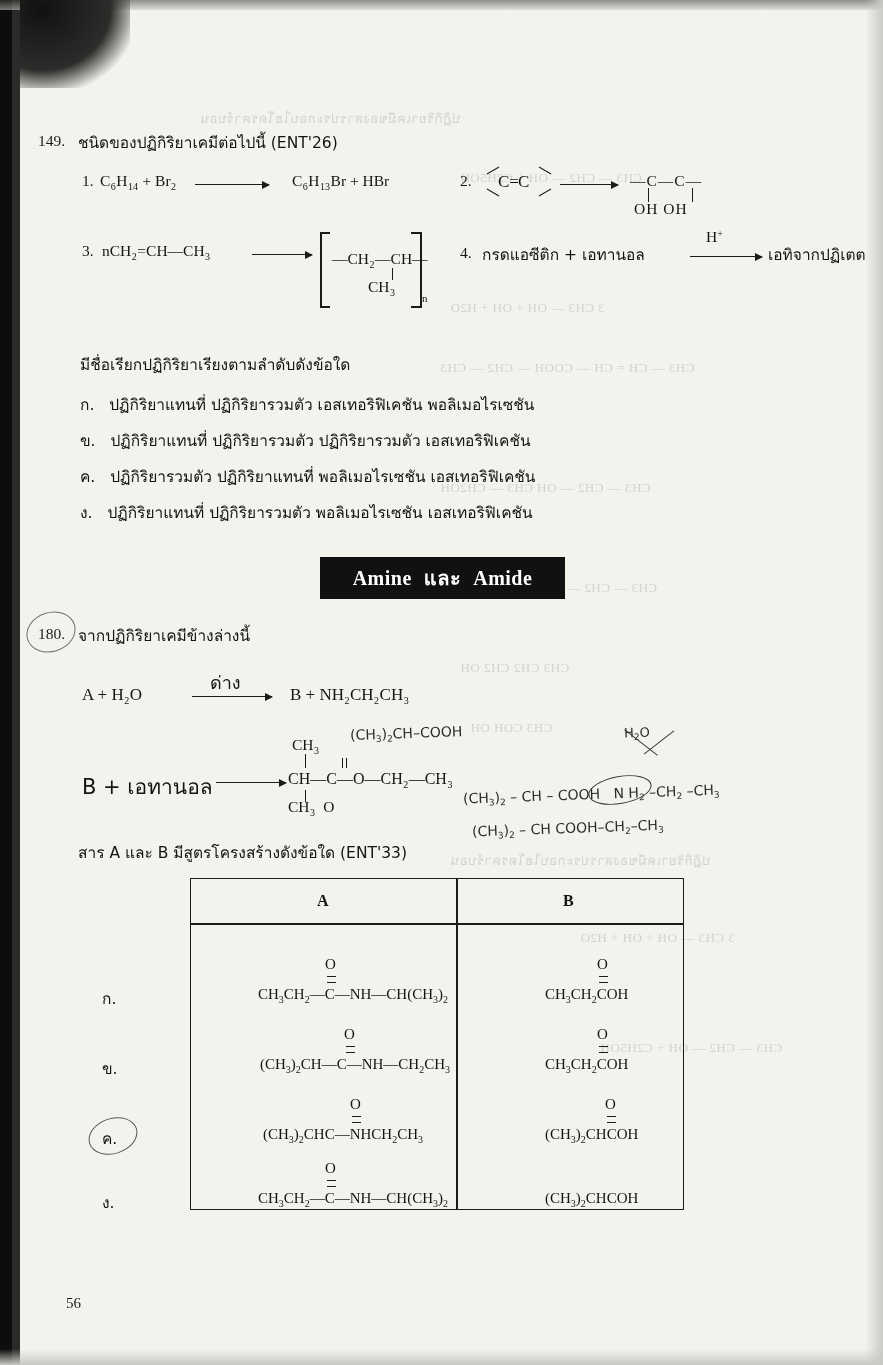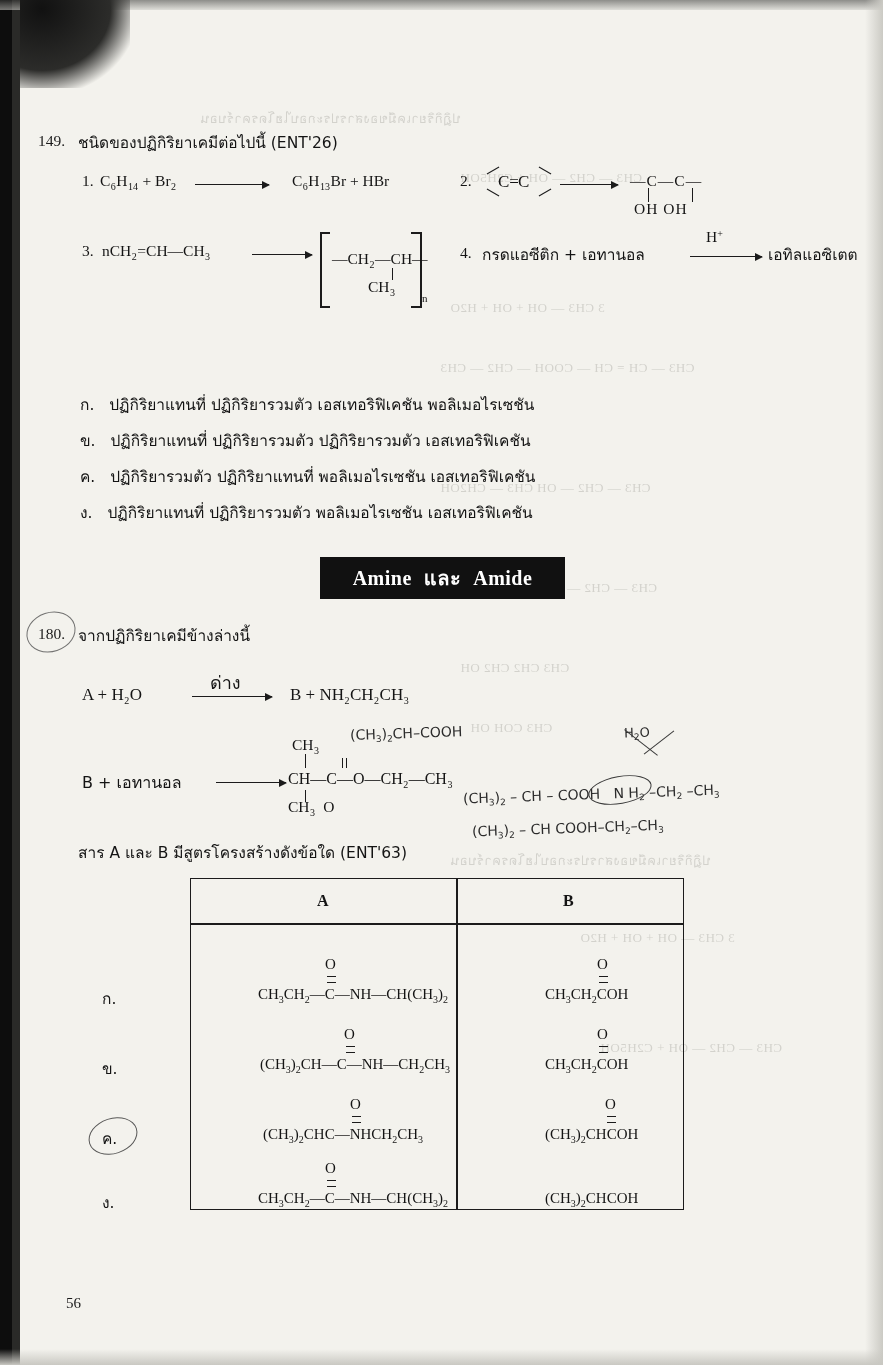--- a/index.html
+++ b/index.html
@@ -191,22 +191,23 @@
   <div class="hline" style="left:391px;top:306px;width:10px;height:2px;"></div>
   <div class="chem" style="left:312px;top:250px;">—CH<sub>2</sub>—CH—</div>
   <div class="vline" style="left:372px;top:268px;height:12px;"></div>
   <div class="chem" style="left:348px;top:278px;">CH<sub>3</sub></div>
   <div class="chem" style="left:402px;top:292px;font-size:11px;">n</div>
 
   <div class="chem" style="left:440px;top:244px;">4.</div>
   <div class="qtext thai" style="left:462px;top:242px;font-size:15.5px;">กรดแอซีติก + เอทานอล</div>
   <div class="chem" style="left:686px;top:228px;">H<sup>+</sup></div>
   <div class="arrow" style="left:670px;top:256px;width:72px;"></div>
-  <div class="qtext thai" style="left:748px;top:242px;">เอทิลแอซิเตต</div>
-
+  <div class="qtext thai" style="left:748px;top:242px;">เอทิจากปฏิเตต</div>
+
+  <div class="qtext thai" style="left:60px;top:352px;">มีชื่อเรียกปฏิกิริยาเรียงตามลำดับดังข้อใด</div>
 
   <div class="choice thai" style="left:60px;top:392px;">
     <span>ก.</span>
     <span style="margin-left:10px;">ปฏิกิริยาแทนที่  ปฏิกิริยารวมตัว   เอสเทอริฟิเคชัน   พอลิเมอไรเซชัน</span>
   </div>
   <div class="choice thai" style="left:60px;top:428px;">
     <span>ข.</span>
     <span style="margin-left:10px;">ปฏิกิริยาแทนที่  ปฏิกิริยารวมตัว   ปฏิกิริยารวมตัว    เอสเทอริฟิเคชัน</span>
   </div>
   <div class="choice thai" style="left:60px;top:464px;">
@@ -226,31 +227,31 @@
 
   <div class="pencil-ellipse" style="left:6px;top:612px;width:48px;height:38px;"></div>
   <div class="qnum" style="left:18px;top:625px;">180.</div>
   <div class="qtext thai" style="left:58px;top:623px;">จากปฏิกิริยาเคมีข้างล่างนี้</div>
 
   <div class="chem" style="left:62px;top:685px;font-size:17px;">A + H<sub>2</sub>O</div>
   <div class="chem thai" style="left:190px;top:668px;font-size:18px;font-family:'DejaVu Sans',sans-serif;">ด่าง</div>
   <div class="arrow" style="left:172px;top:696px;width:80px;"></div>
   <div class="chem" style="left:270px;top:685px;font-size:17px;">B + NH<sub>2</sub>CH<sub>2</sub>CH<sub>3</sub></div>
 
-  <div class="chem thai" style="left:62px;top:770px;font-size:16px;font-family:'DejaVu Sans',sans-serif;">B + เอทานอล</div>
+  <div class="chem thai" style="left:62px;top:770px;font-size:21px;font-family:'DejaVu Sans',sans-serif;">B + เอทานอล</div>
   <div class="arrow" style="left:196px;top:782px;width:70px;"></div>
   <div class="chem" style="left:272px;top:736px;">CH<sub>3</sub></div>
   <div class="vline" style="left:285px;top:754px;height:14px;"></div>
   <div class="chem" style="left:268px;top:770px;font-size:16px;">CH—C—O—CH<sub>2</sub>—CH<sub>3</sub></div>
   <div class="vline" style="left:285px;top:790px;height:12px;"></div>
   <div class="chem" style="left:268px;top:798px;">CH<sub>3</sub>&nbsp;&nbsp;O</div>
   <div class="vline" style="left:322px;top:758px;height:10px;"></div>
   <div class="vline" style="left:326px;top:758px;height:10px;"></div>
 
-  <div class="qtext thai" style="left:58px;top:840px;">สาร A และ B มีสูตรโครงสร้างดังข้อใด (ENT'63)</div>
+  <div class="qtext thai" style="left:58px;top:840px;">สาร A และ B มีสูตรโครงสร้างดังข้อใด (ENT'33)</div>
 
   <div class="hand" style="left:330px;top:725px;">(CH<sub>3</sub>)<sub>2</sub>CH–COOH</div>
   <div class="hand" style="left:604px;top:725px;font-size:13px;">H<sub>2</sub>O</div>
   <div class="hand" style="left:443px;top:786px;">(CH<sub>3</sub>)<sub>2</sub> – CH – COOH&nbsp;&nbsp;&nbsp;N H<sub>2</sub> –CH<sub>2</sub> –CH<sub>3</sub></div>
   <div class="hand-ellipse" style="left:568px;top:776px;width:62px;height:26px;"></div>
   <div class="hline" style="left:600px;top:742px;width:42px;transform:rotate(38deg);background:#3a3a3a;"></div>
   <div class="hline" style="left:620px;top:742px;width:38px;transform:rotate(-38deg);background:#3a3a3a;"></div>
   <div class="hand" style="left:452px;top:820px;">(CH<sub>3</sub>)<sub>2</sub> – CH COOH–CH<sub>2</sub>–CH<sub>3</sub></div>
 
   <div id="ans-table">

